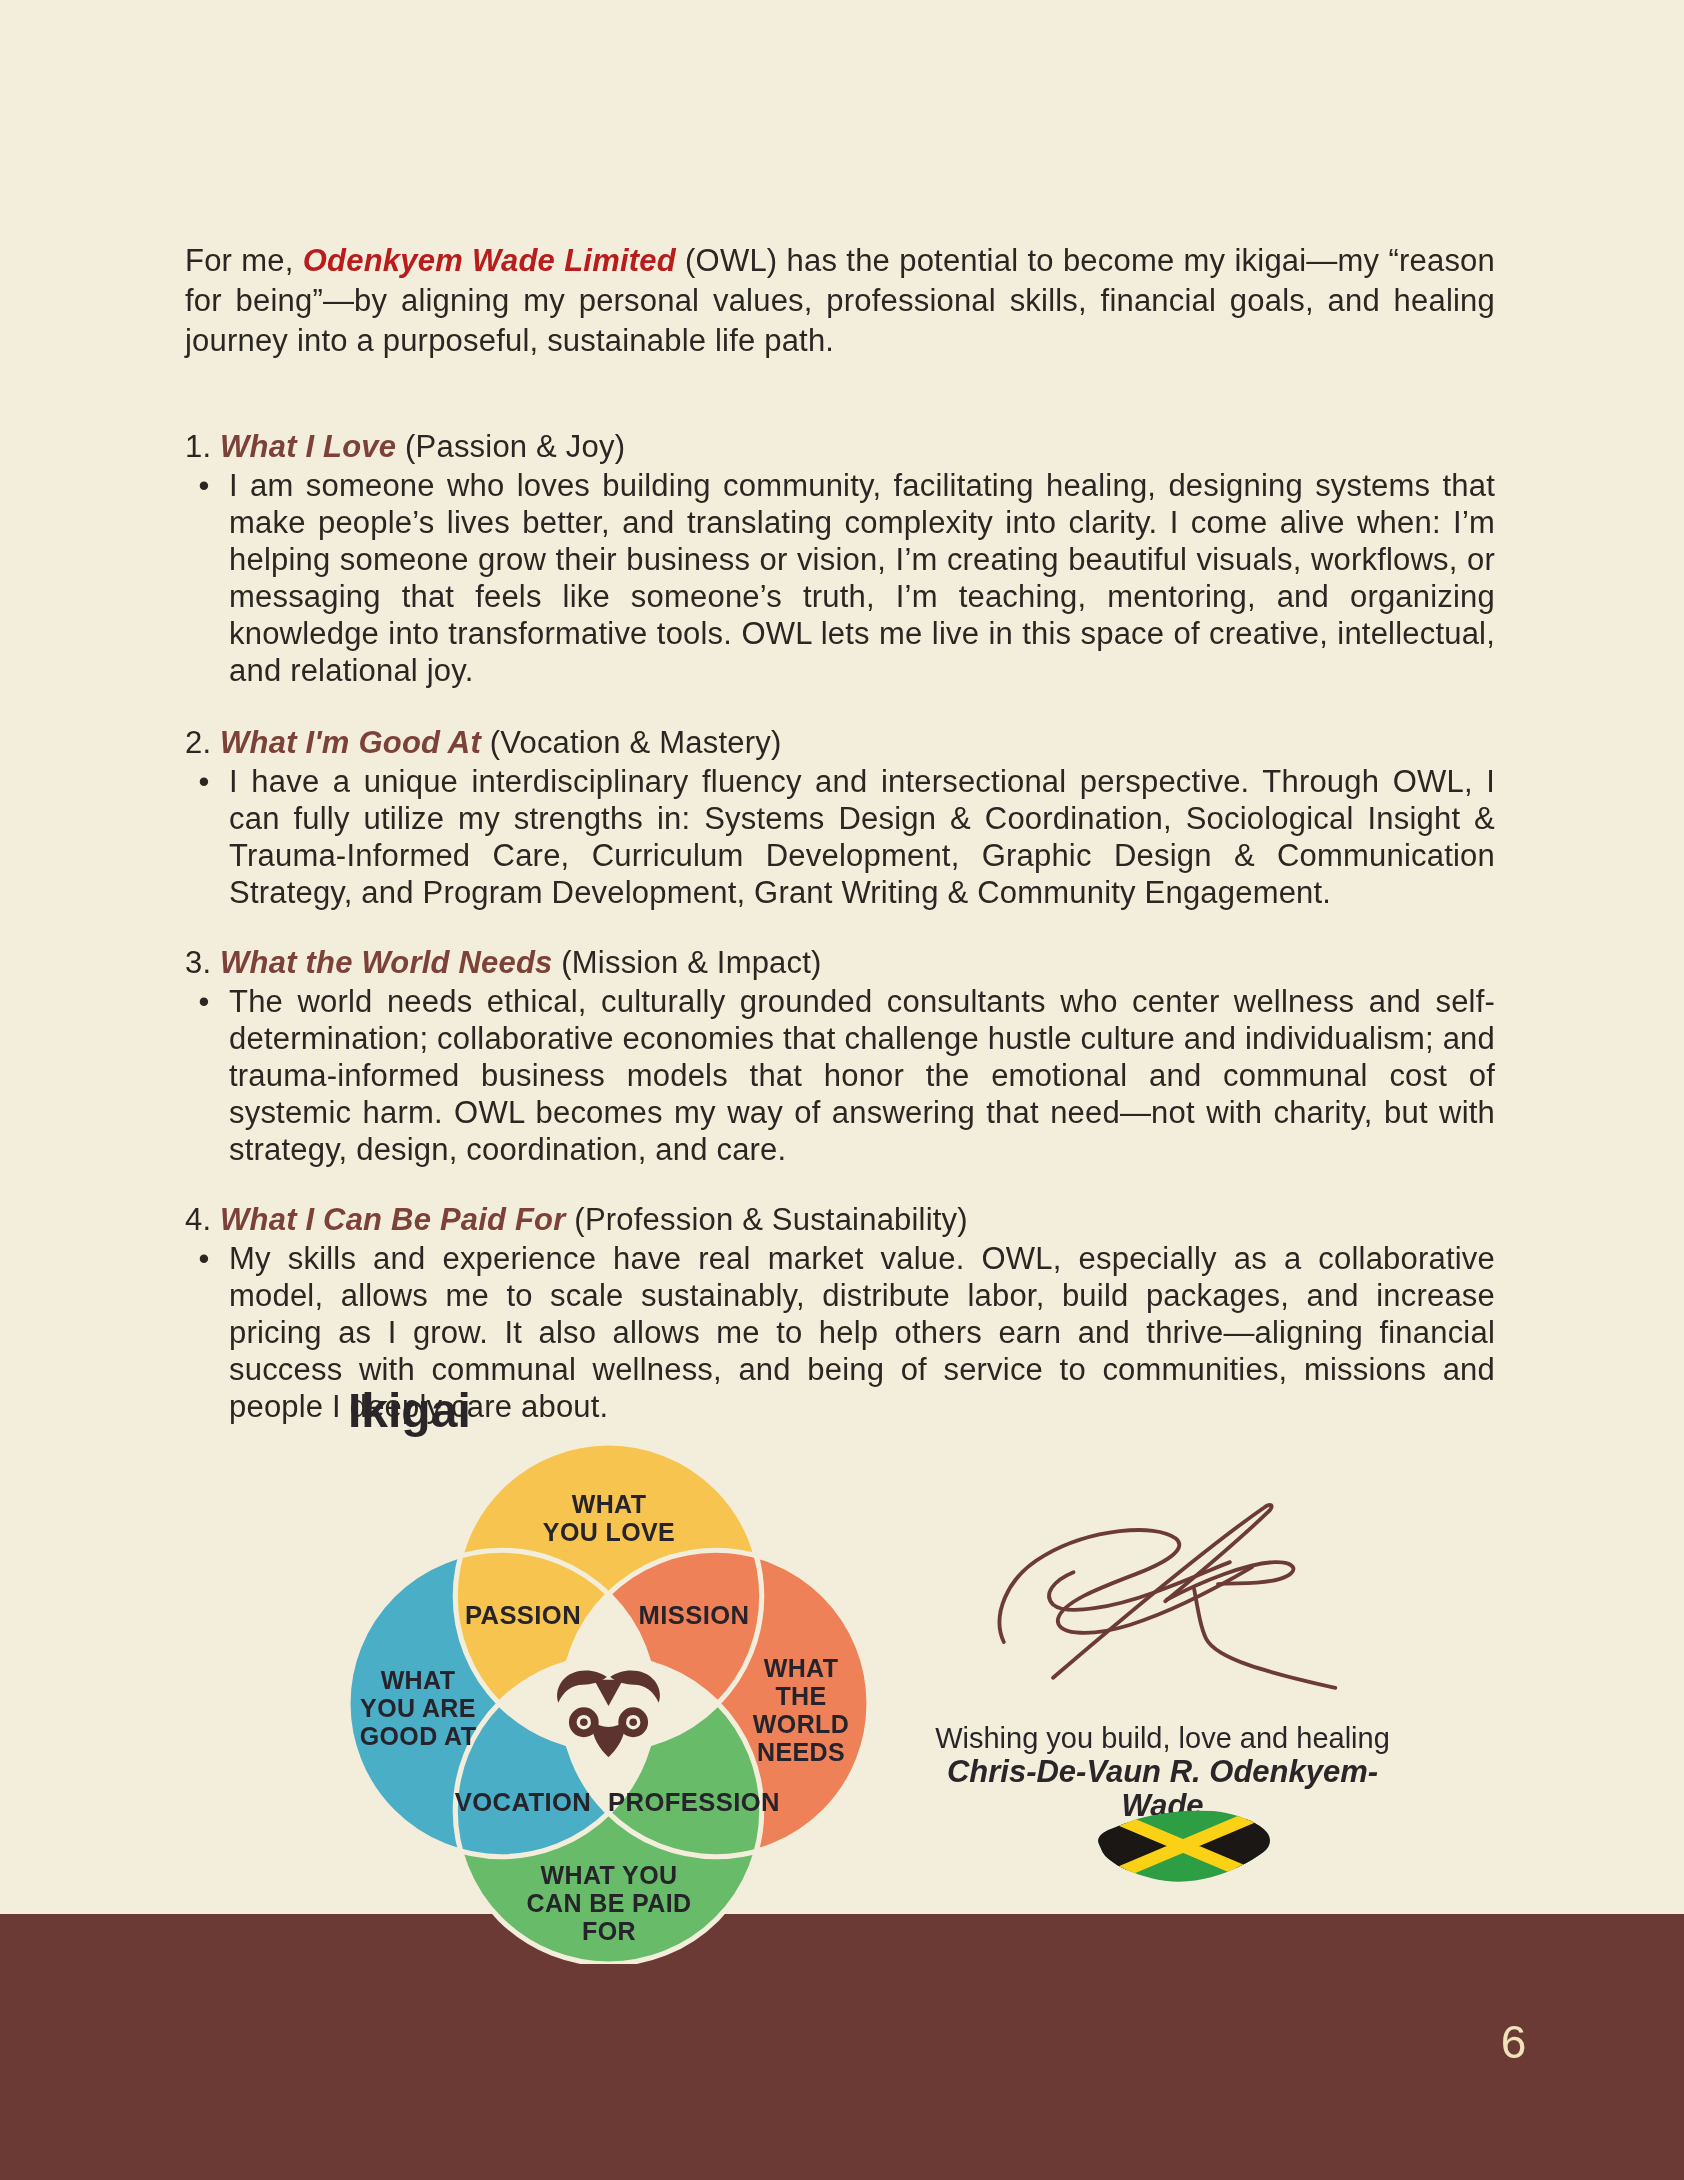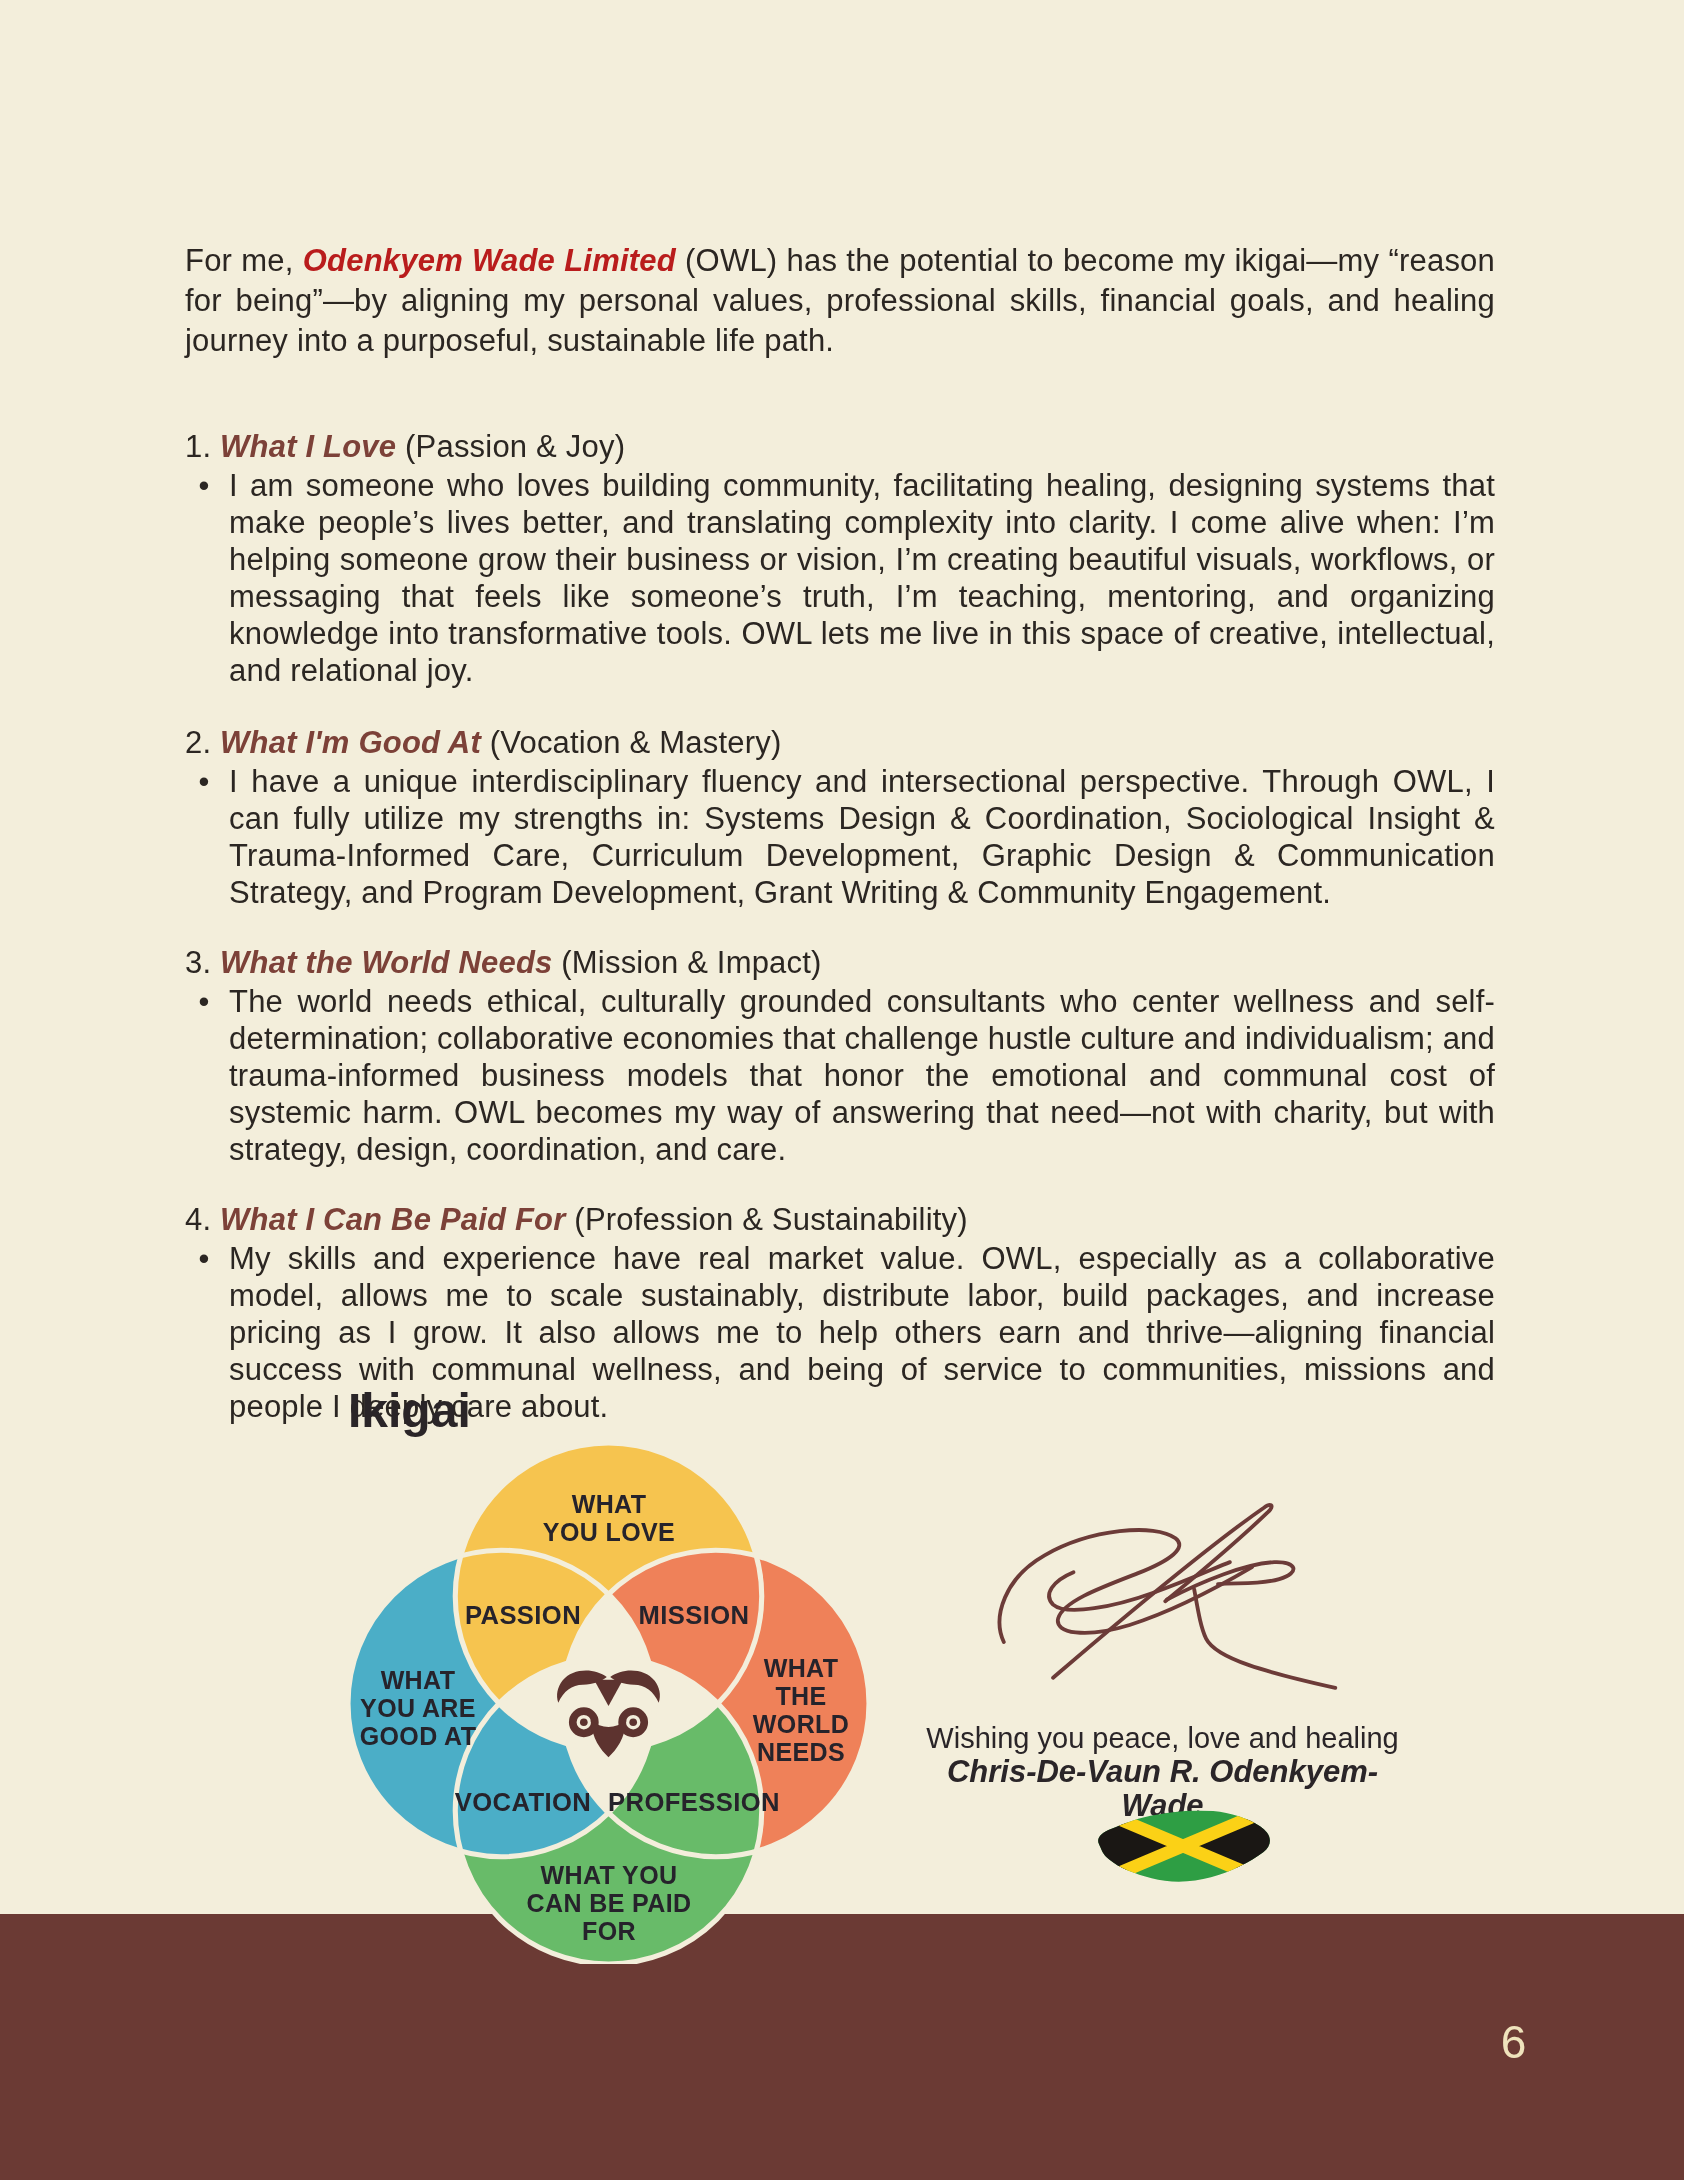--- a/index.html
+++ b/index.html
@@ -215,21 +215,21 @@
     <g fill="none" stroke-width="4.5" stroke-linecap="round" stroke="#6C3B38">
       <path d="M38,180 C24,150 40,104 86,78 C140,47 216,40 240,58 C254,69 234,84 196,99 C152,116 108,132 102,152 C97,170 134,176 186,160 C240,143 296,112 330,92"></path>
       <path d="M120,98 C96,108 84,124 96,136 C112,150 170,138 214,122 C256,107 288,92 304,86"></path>
       <path d="M96,222 C150,176 266,76 344,22 C352,16 357,19 349,27 C306,68 250,114 228,132"></path>
       <path d="M230,130 C272,108 322,88 356,86 C382,85 388,98 362,106 C338,113 312,110 290,112"></path>
       <path d="M262,118 C267,146 270,164 276,176 C288,200 348,216 428,234"></path>
     </g>
   </svg>
 
   <div class="closing-text">
-    <div class="closing-message">Wishing you peace, love and healing</div>
+    <div class="closing-message">Wishing you build, love and healing</div>
     <div class="closing-name">Chris-De-Vaun R. Odenkyem-Wade</div>
   </div>
 
   <svg class="flag" viewBox="0 0 218 92" aria-hidden="true">
     <defs>
       <clipPath id="islandClip">
         <path d="M10,44 C6,36 14,30 24,26 C40,19 58,12 78,9 C104,4 136,2 160,7 C180,11 200,20 208,30 C214,38 212,47 204,53 C188,65 166,76 142,83 C120,89 94,90 72,84 C52,79 34,72 22,62 C14,56 13,50 10,44 Z"></path>
       </clipPath>
     </defs>
     <g clip-path="url(#islandClip)">

